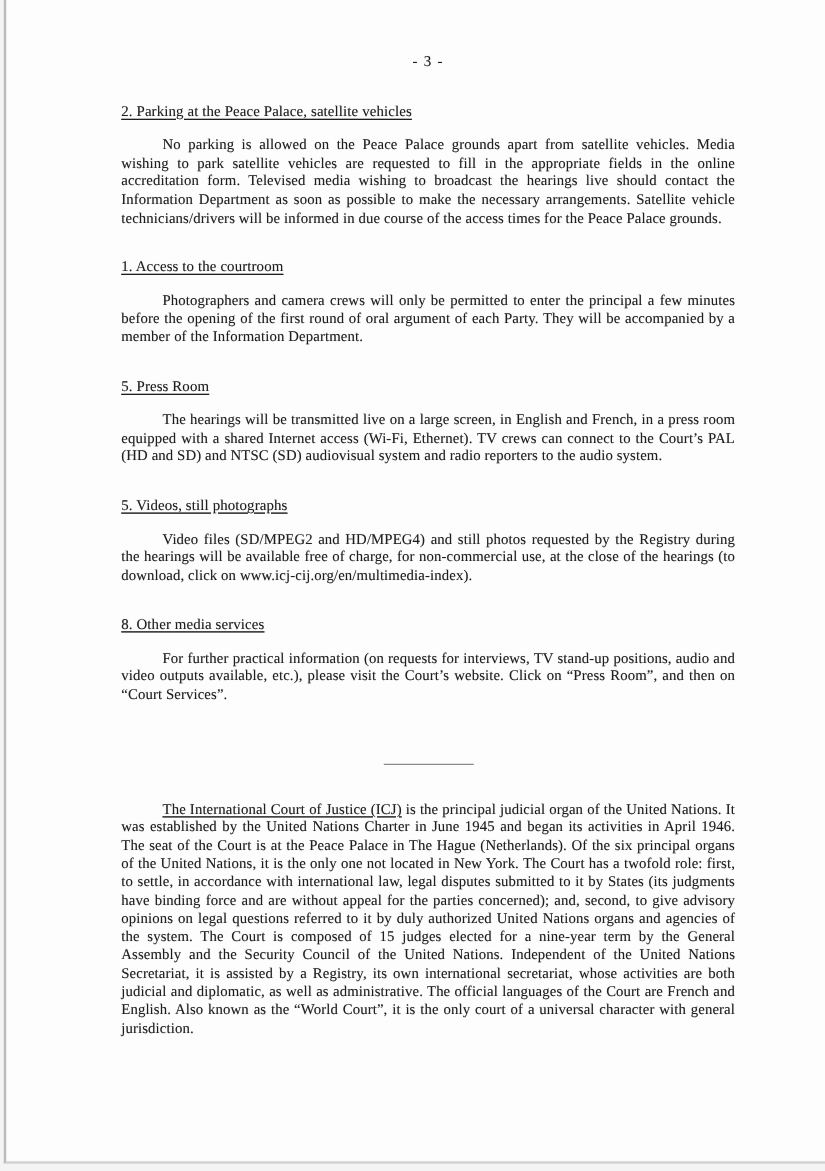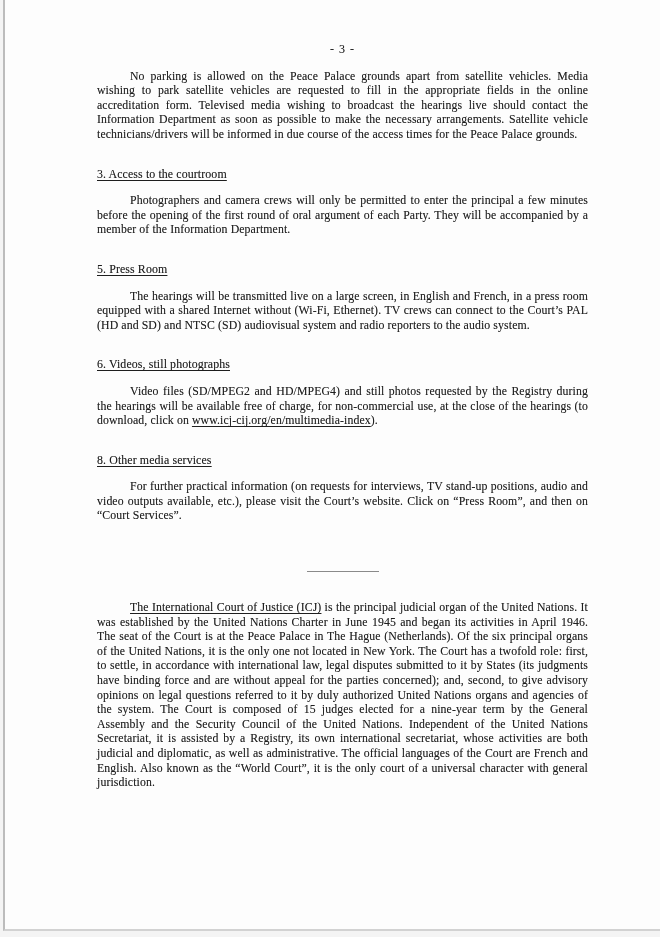--- a/index.html
+++ b/index.html
@@ -42,21 +42,20 @@
     text-decoration: underline;
     text-underline-offset: 2px;
   }
   .para {
     margin: 12px 0 0 0;
     text-indent: 33px;
     text-align: justify;
   }
   .doc-link {
     color: inherit;
-    text-decoration: underline;
     text-underline-offset: 2px;
     cursor: pointer;
     margin-top: 41px;
   }
   .rule {
     width: 72px;
     height: 0;
     border: 0;
     border-top: 1.3px solid #8a8a8a;
     margin: 48px auto 0 auto;
@@ -70,35 +69,36 @@
 </style>
 </head>
 <body>
 
 <div class="scan">
   <div class="page">
 
     <div class="page-number">- 3 -</div>
 
     <section>
+      <h2 class="heading">2. Parking at the Peace Palace, satellite vehicles</h2>
       <p class="para">No parking is allowed on the Peace Palace grounds apart from satellite vehicles. Media wishing to park satellite vehicles are requested to fill in the appropriate fields in the online accreditation form. Televised media wishing to broadcast the hearings live should contact the Information Department as soon as possible to make the necessary arrangements. Satellite vehicle technicians/drivers will be informed in due course of the access times for the Peace Palace grounds.</p>
     </section>
 
     <section>
-      <h2 class="heading">3. Access to the courtroom</h2>
+      <h2 class="heading">1. Access to the courtroom</h2>
       <p class="para">Photographers and camera crews will only be permitted to enter the principal a few minutes before the opening of the first round of oral argument of each Party. They will be accompanied by a member of the Information Department.</p>
     </section>
 
     <section>
       <h2 class="heading">5. Press Room</h2>
-      <p class="para">The hearings will be transmitted live on a large screen, in English and French, in a press room equipped with a shared Internet without (Wi-Fi, Ethernet). TV crews can connect to the Court’s PAL (HD and SD) and NTSC (SD) audiovisual system and radio reporters to the audio system.</p>
+      <p class="para">The hearings will be transmitted live on a large screen, in English and French, in a press room equipped with a shared Internet access (Wi-Fi, Ethernet). TV crews can connect to the Court’s PAL (HD and SD) and NTSC (SD) audiovisual system and radio reporters to the audio system.</p>
     </section>
 
     <section>
-      <h2 class="heading">6. Videos, still photographs</h2>
+      <h2 class="heading">5. Videos, still photographs</h2>
       <p class="para"><span>Video files (SD/MPEG2 and HD/MPEG4) and still photos requested by the Registry during the hearings will be available free of charge, for non-commercial use, at the close of the hearings (to download, click on </span><a class="doc-link">www.icj-cij.org/en/multimedia-index</a><span>).</span></p>
     </section>
 
     <section>
       <h2 class="heading">8. Other media services</h2>
       <p class="para">For further practical information (on requests for interviews, TV stand-up positions, audio and video outputs available, etc.), please visit the Court’s website. Click on “Press Room”, and then on “Court Services”.</p>
     </section>
 
     <hr class="rule">
 

